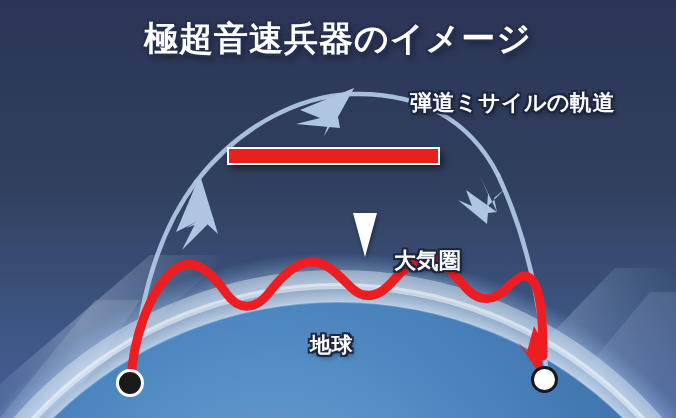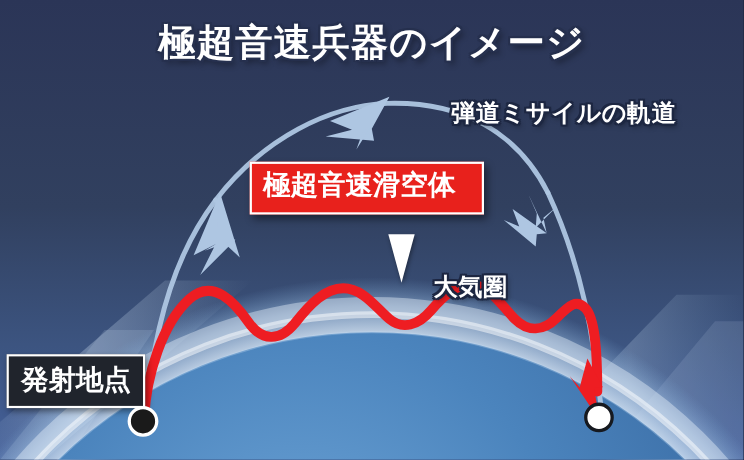--- a/index.html
+++ b/index.html
@@ -5,21 +5,21 @@
   html, body {
     margin: 0;
     padding: 0;
     background: #1b2236;
   }
   #stage {
     position: relative;
     width: 676px;
     height: 418px;
     overflow: hidden;
-    font-family: Liberation Mono, monospace;
+    font-family: Liberation Sans, sans-serif;
     background: linear-gradient(180deg, #2b3557 0%, #2e3a5e 35%, #33436b 60%, #3b5180 80%, #41598c 100%);
   }
   #bgsvg {
     position: absolute;
     inset: 0;
     width: 676px;
     height: 418px;
     display: block;
   }
 
@@ -244,26 +244,23 @@
       <path d="M 545 382 L 518 342 L 527 352 L 534 326 L 548 352 L 540 352 Z"></path>
     </g>
   </svg>
 
   <div class="title">極超音速兵器のイメージ</div>
 
   <div class="outlined lbl-ballistic">弾道ミサイルの軌道</div>
 
   <div class="outlined lbl-atmos">大気圏</div>
 
+  <div class="outlined lbl-earth">地球</div>
 
   <div class="callout-tail"></div>
   <div class="callout">
-    <div class="callout-line">極超音速滑空体</div>
   </div>
 
-  <div class="box-launch">
-    <span>発射地点</span>
-  </div>
   <div class="dot dot-launch"></div>
 
   <div class="dot dot-target"></div>
 
 </div>
 
 </body></html>

